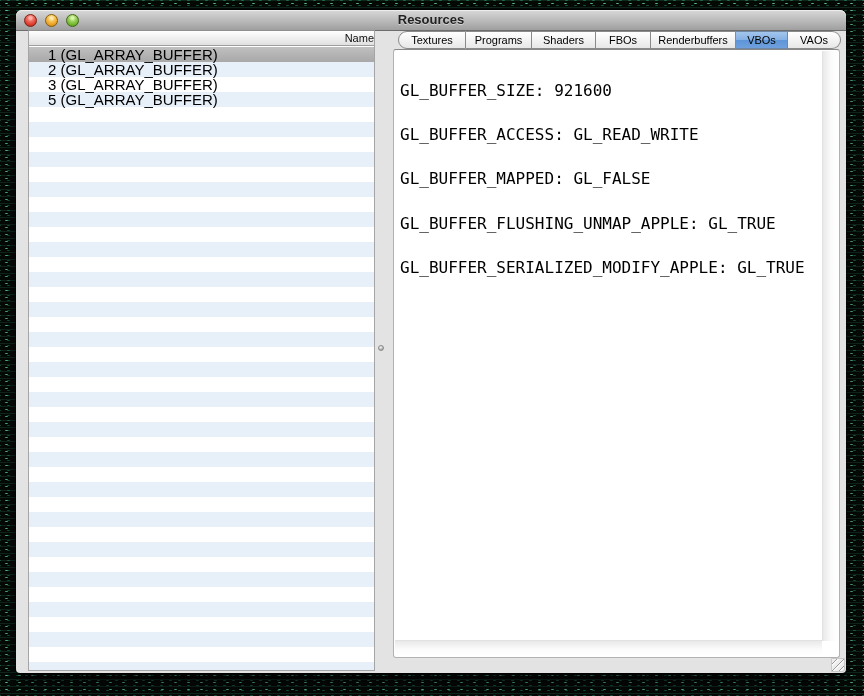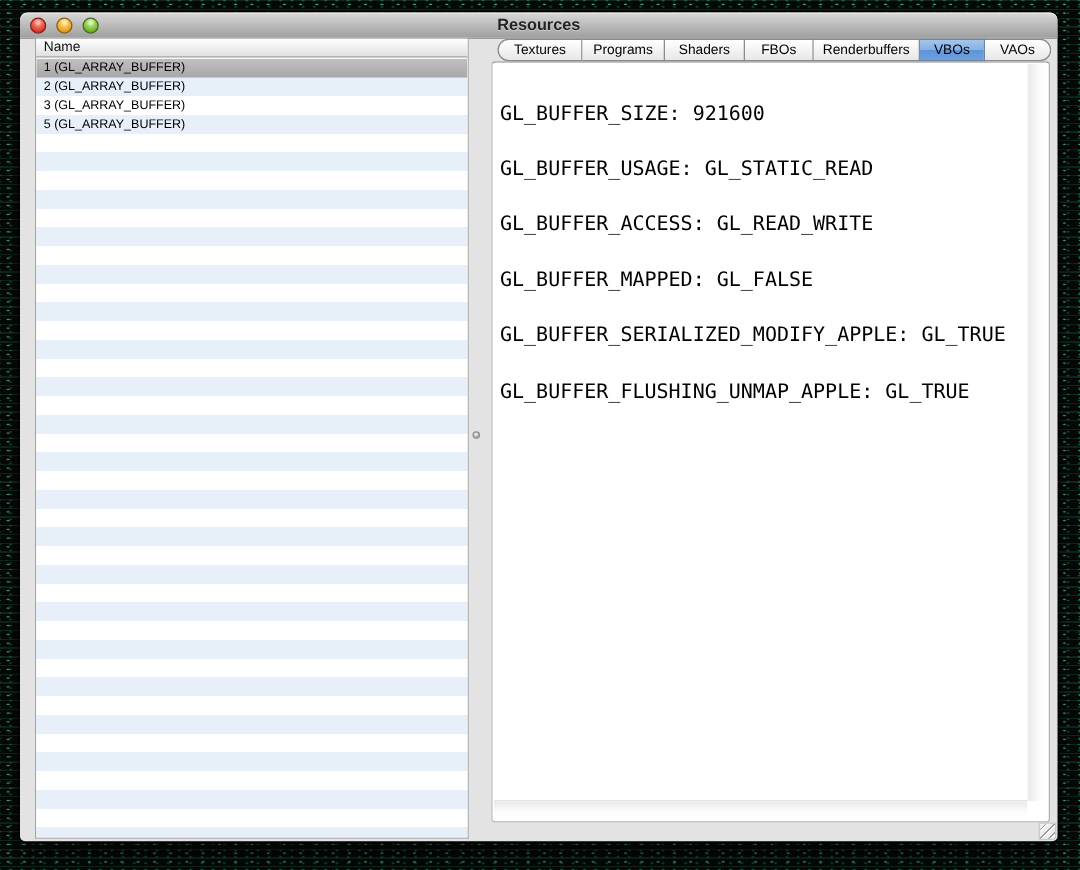--- a/index.html
+++ b/index.html
@@ -47,30 +47,30 @@
     position:absolute;left:12px;top:0;width:347px;bottom:2px;
     box-sizing:border-box;
     border:1px solid #a5a5a5;border-top-color:#8f8f8f;
     background:#fff;
   }
   .list-header{
     position:absolute;left:0;right:0;top:0;height:15px;
     background:linear-gradient(#ffffff,#e0e0e0);
     border-bottom:1px solid #9e9e9e;
     font-size:11px;line-height:15px;color:#111;
-    padding-left:6px;box-sizing:border-box;
+    padding-left:6px;box-sizing:border-box;text-align:right;
   }
   .list-body{
     position:absolute;left:0;right:0;top:16px;bottom:0;
     background:repeating-linear-gradient(to bottom,#ffffff 0 15px,#e7eff9 15px 30px);
     overflow:hidden;
   }
   .row{
-    height:15px;line-height:15px;font-size:10px;color:#000;
-    padding-left:6px;white-space:nowrap;
+    height:15px;line-height:15px;font-size:15px;color:#000;
+    padding-left:19px;white-space:nowrap;
   }
   .row.selected{background:linear-gradient(#c0c0c0,#a8a8a8);}
   
   .splitter{position:absolute;left:359px;width:18px;top:0;bottom:2px;}
   .dimple{
     position:absolute;left:3px;top:315px;width:6px;height:6px;border-radius:50%;
     background:radial-gradient(circle at 40% 30%, #ffffff, #9a9a9a 80%);
     border:1px solid #8b8b8b;box-sizing:border-box;
   }
   
@@ -157,25 +157,24 @@
       <div class="tab" style="flex:0 0 64px">Shaders</div>
       <div class="tab" style="flex:0 0 55px">FBOs</div>
       <div class="tab" style="flex:0 0 85px">Renderbuffers</div>
       <div class="tab selected" style="flex:0 0 52px">VBOs</div>
       <div class="tab" style="flex:0 0 53px">VAOs</div>
     </div>
 
     <div class="detail-box">
       <div class="mono">
         <div>GL_BUFFER_SIZE: 921600</div>
-        <div>GL_BUFFER_USAGE: GL_STATIC_READ</div>
         <div>GL_BUFFER_ACCESS: GL_READ_WRITE</div>
         <div>GL_BUFFER_MAPPED: GL_FALSE</div>
+        <div>GL_BUFFER_FLUSHING_UNMAP_APPLE: GL_TRUE</div>
         <div>GL_BUFFER_SERIALIZED_MODIFY_APPLE: GL_TRUE</div>
-        <div>GL_BUFFER_FLUSHING_UNMAP_APPLE: GL_TRUE</div>
       </div>
       <div class="vtrack"></div>
       <div class="htrack"></div>
     </div>
 
     <div class="grip"></div>
   </div>
 </div>
 
 </body></html>

